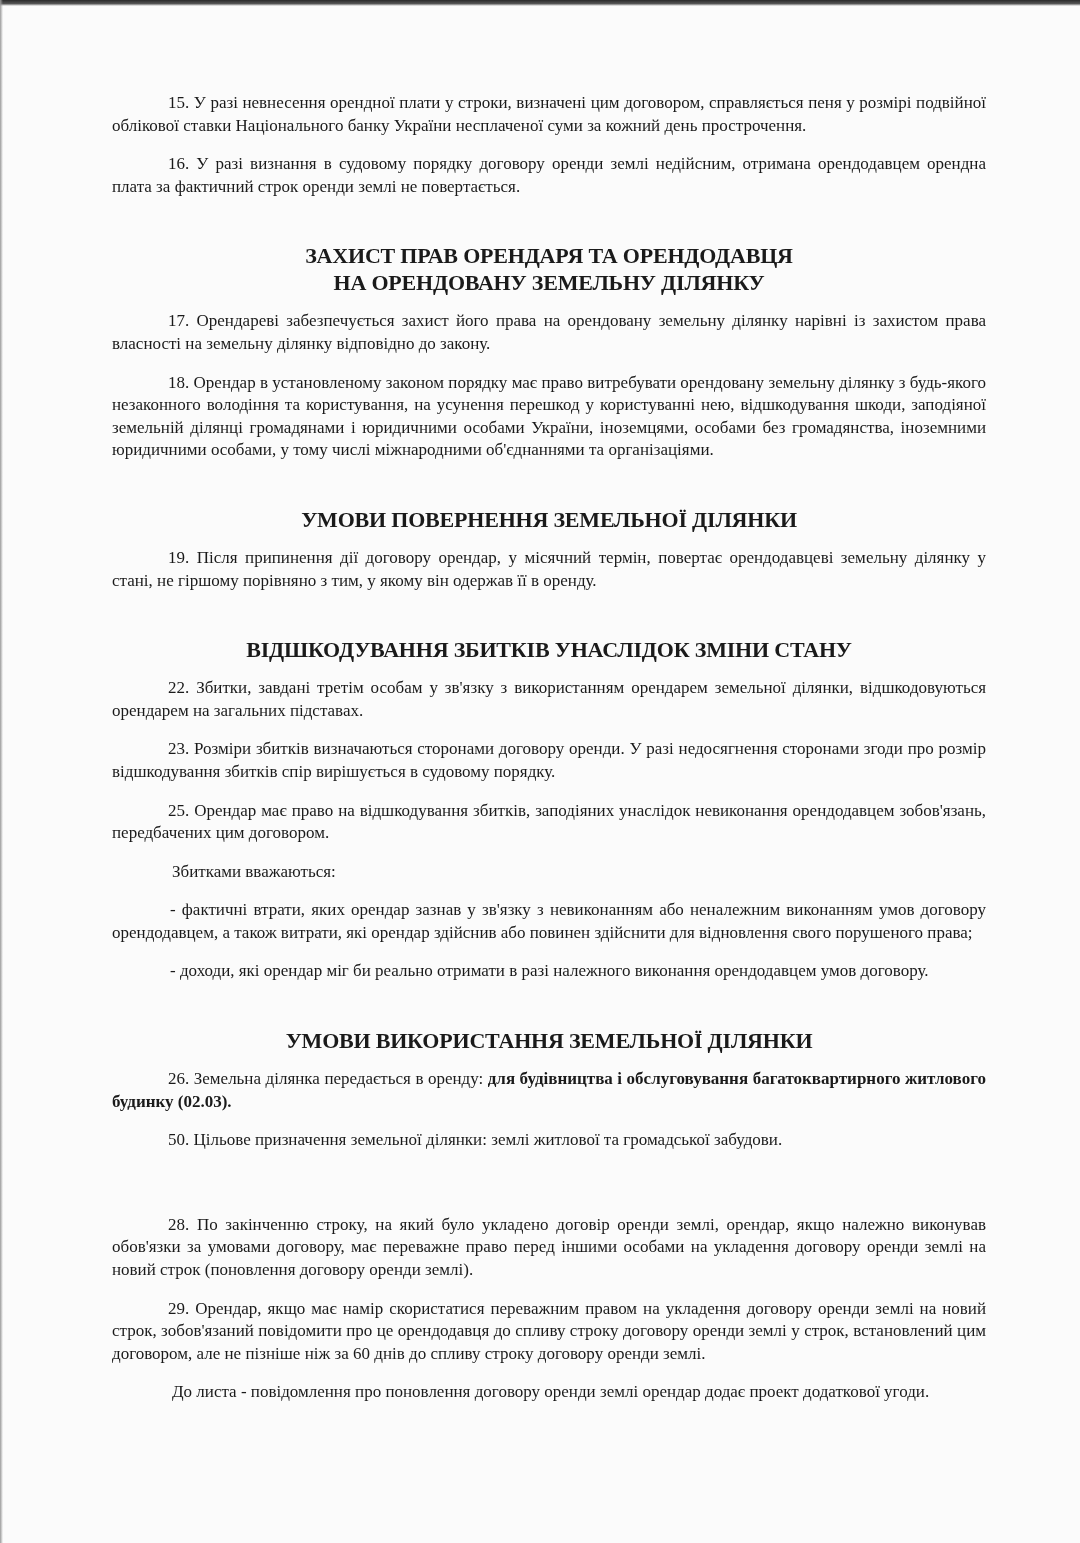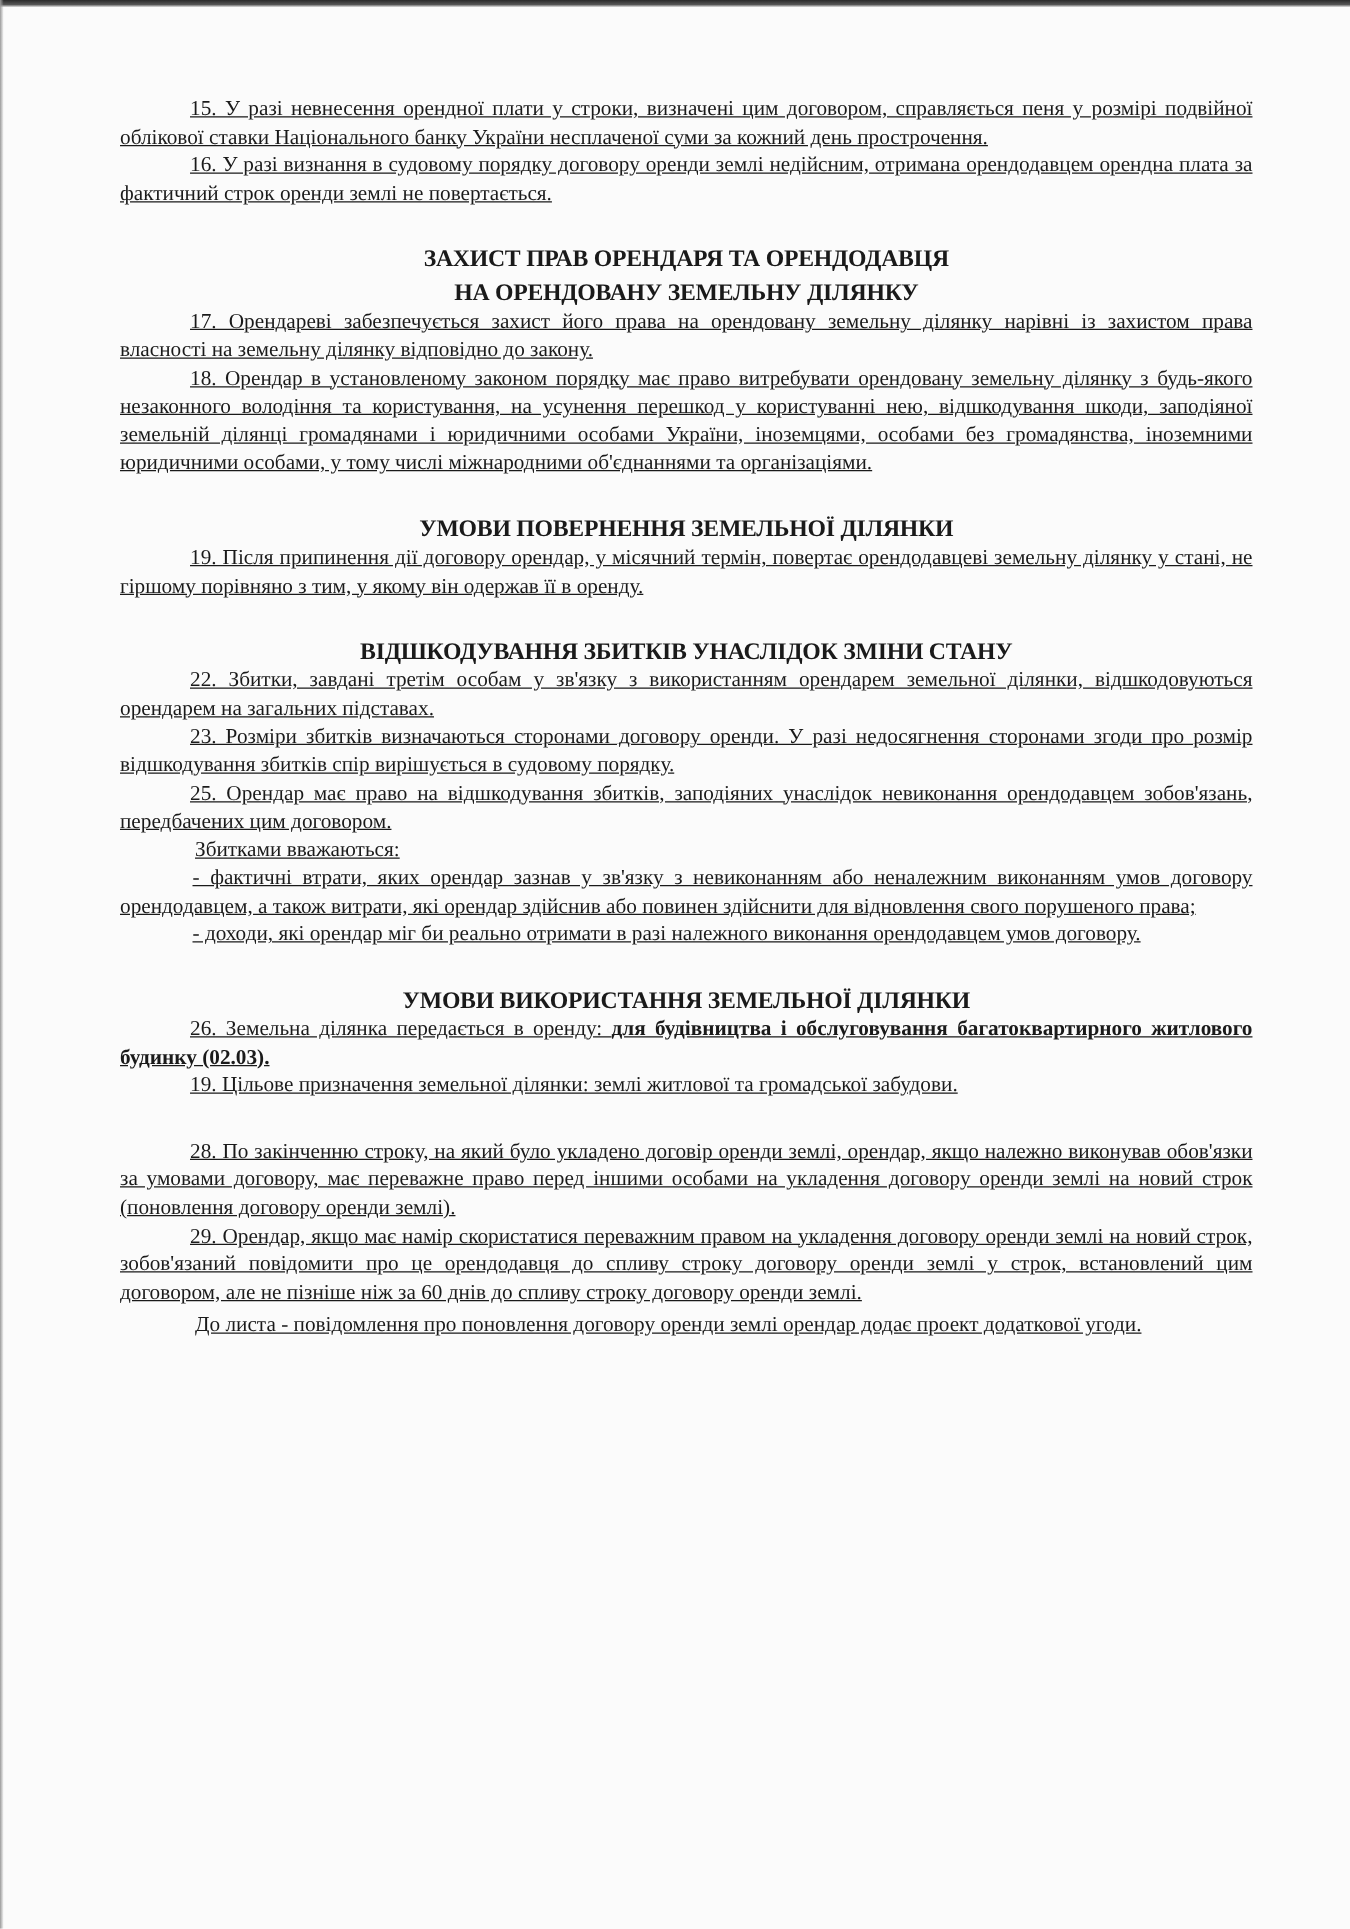--- a/index.html
+++ b/index.html
@@ -15,25 +15,25 @@
       background: linear-gradient(to bottom, #2a2a2a 0%, #555 60%, rgba(250,250,250,0) 100%);
     }
     .left-edge {
       position: absolute; left: 0; top: 0; width: 3px; height: 1543px;
       background: linear-gradient(to right, #9a9a9a, rgba(250,250,250,0));
     }
     .page {
       position: absolute; left: 96px; top: 76px; width: 906px;
       font-size: 17px; line-height: 22.6px;
     }
-    p { margin: 0; text-align: justify; text-decoration: underline; }
+    p { margin: 16px; text-align: justify; }
     .indent { text-indent: 56px; }
     .indent-sub { text-indent: 58px; }
     h2 {
-      margin: 0; font-size: 19px; font-weight: bold; text-align: center;
+      margin: 0; font-size: 22px; font-weight: bold; text-align: center;
       line-height: 23px; letter-spacing: -0.2px;
     }
     .sp-gap-big { height: 30px; }
     .h-line2 { margin-top: 4px; }
     .bold { font-weight: bold; }
   </style>
 </head>
 <body>
 
 <div class="top-edge"></div>
@@ -72,21 +72,21 @@
     <p class="indent" style="text-indent:60px">Збитками вважаються:</p>
     <p class="indent-sub">- фактичні втрати, яких орендар зазнав у зв'язку з невиконанням або неналежним виконанням умов договору орендодавцем, а також витрати, які орендар здійснив або повинен здійснити для відновлення свого порушеного права;</p>
     <p class="indent-sub">- доходи, які орендар міг би реально отримати в разі належного виконання  орендодавцем умов договору.</p>
   </section>
 
   <div class="sp-gap-big"></div>
 
   <section>
     <h2>УМОВИ ВИКОРИСТАННЯ ЗЕМЕЛЬНОЇ ДІЛЯНКИ</h2>
     <p class="indent"><span>26. Земельна ділянка передається в оренду: </span> <span class="bold">для будівництва і обслуговування багатоквартирного житлового будинку (02.03).</span></p>
-    <p class="indent">19. Цільове призначення земельної ділянки: землі житлової та громадської забудови.</p>
+    <p class="indent">50. Цільове призначення земельної ділянки: землі житлової та громадської забудови.</p>
   </section>
 
   <div class="sp-gap-big"></div>
 
   <section>
     <p class="indent">28. По закінченню строку, на який було укладено договір оренди землі, орендар, якщо належно виконував обов'язки за умовами договору, має  переважне  право перед іншими особами на укладення договору оренди землі на новий строк (поновлення  договору оренди землі).</p>
     <p class="indent">29. Орендар, якщо має намір скористатися переважним правом на укладення договору оренди землі на новий строк, зобов'язаний повідомити про це орендодавця до спливу строку договору оренди землі у строк, встановлений цим договором, але не пізніше ніж за 60 днів до спливу строку договору оренди землі.</p>
     <p class="indent" style="text-indent:60px;margin-top:4px">До листа - повідомлення про поновлення договору оренди землі орендар додає проект додаткової угоди.</p>
   </section>
 

